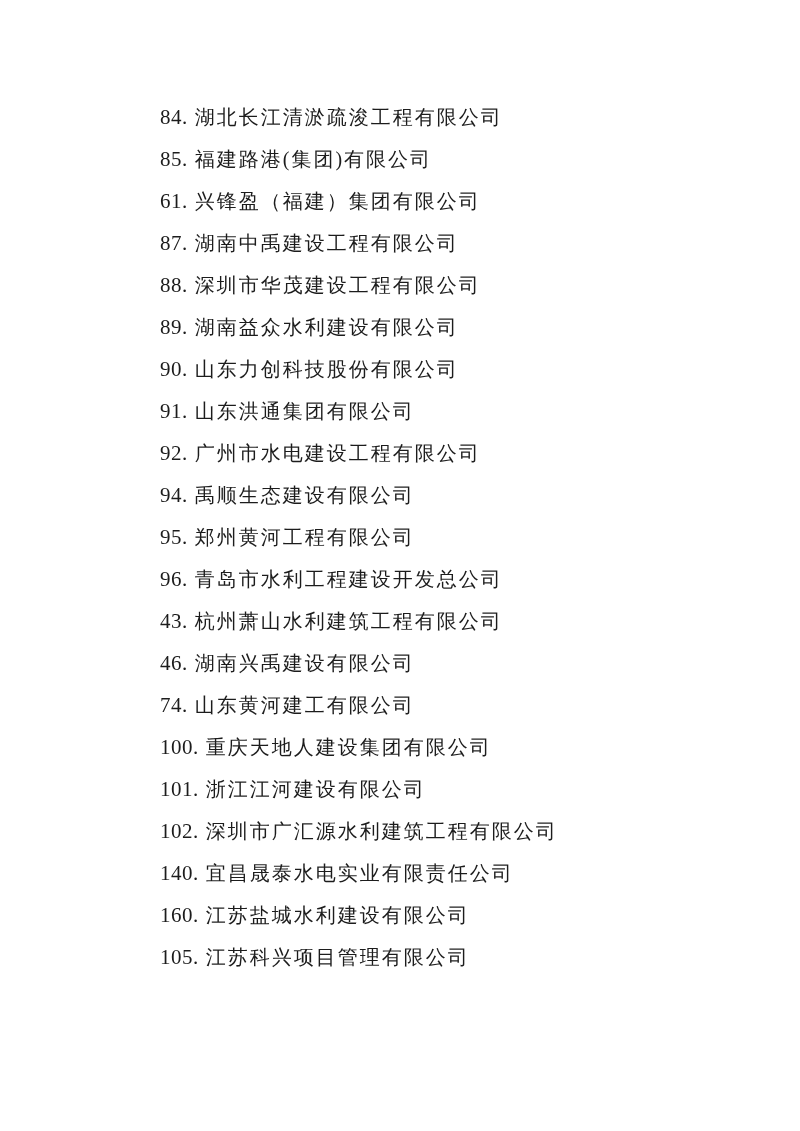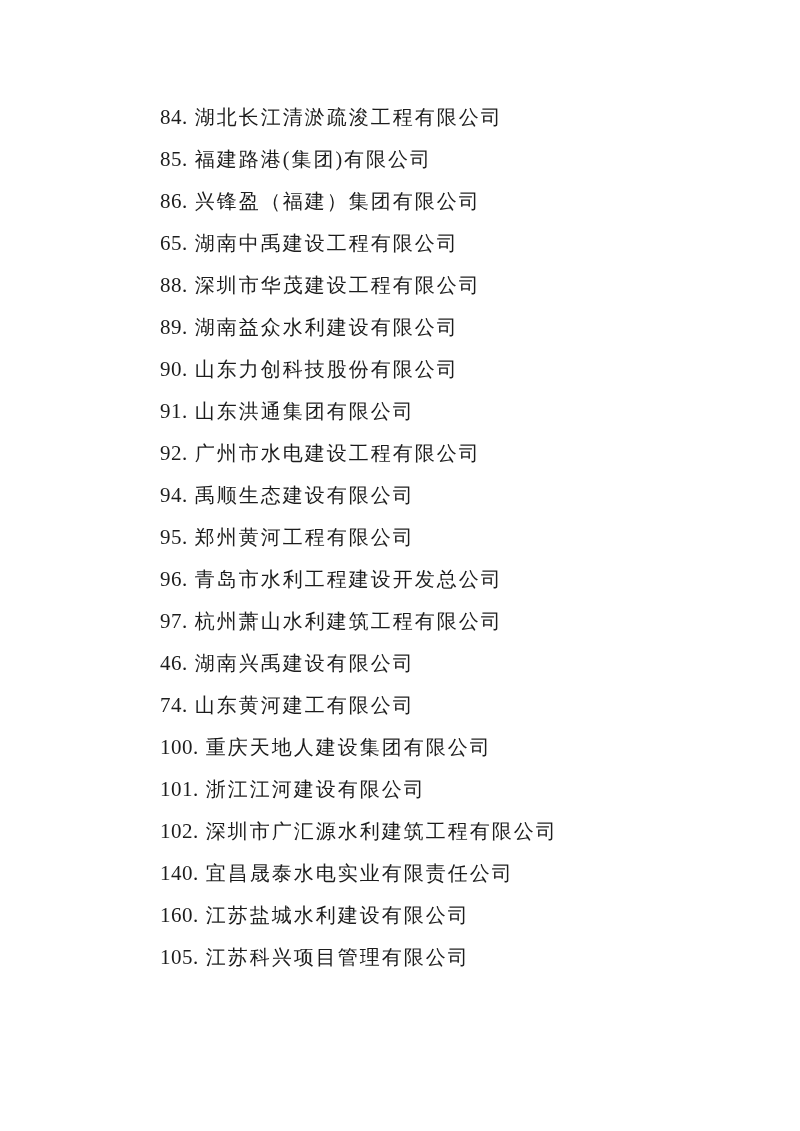--- a/index.html
+++ b/index.html
@@ -48,31 +48,31 @@
     color: #1c1c1c;
   }
 </style>
 </head>
 <body>
 
 <div class="page">
   <div class="company-list">
       <div class="list-item"><span class="item-number">84.</span><span class="item-name">湖北长江清淤疏浚工程有限公司</span></div>
       <div class="list-item"><span class="item-number">85.</span><span class="item-name">福建路港(集团)有限公司</span></div>
-      <div class="list-item"><span class="item-number">86.</span><span class="item-name">兴锋盈（福建）集团有限公司</span></div>
-      <div class="list-item"><span class="item-number">65.</span><span class="item-name">湖南中禹建设工程有限公司</span></div>
+      <div class="list-item"><span class="item-number">61.</span><span class="item-name">兴锋盈（福建）集团有限公司</span></div>
+      <div class="list-item"><span class="item-number">87.</span><span class="item-name">湖南中禹建设工程有限公司</span></div>
       <div class="list-item"><span class="item-number">88.</span><span class="item-name">深圳市华茂建设工程有限公司</span></div>
       <div class="list-item"><span class="item-number">89.</span><span class="item-name">湖南益众水利建设有限公司</span></div>
       <div class="list-item"><span class="item-number">90.</span><span class="item-name">山东力创科技股份有限公司</span></div>
       <div class="list-item"><span class="item-number">91.</span><span class="item-name">山东洪通集团有限公司</span></div>
       <div class="list-item"><span class="item-number">92.</span><span class="item-name">广州市水电建设工程有限公司</span></div>
       <div class="list-item"><span class="item-number">94.</span><span class="item-name">禹顺生态建设有限公司</span></div>
       <div class="list-item"><span class="item-number">95.</span><span class="item-name">郑州黄河工程有限公司</span></div>
       <div class="list-item"><span class="item-number">96.</span><span class="item-name">青岛市水利工程建设开发总公司</span></div>
-      <div class="list-item"><span class="item-number">97.</span><span class="item-name">杭州萧山水利建筑工程有限公司</span></div>
+      <div class="list-item"><span class="item-number">43.</span><span class="item-name">杭州萧山水利建筑工程有限公司</span></div>
       <div class="list-item"><span class="item-number">46.</span><span class="item-name">湖南兴禹建设有限公司</span></div>
       <div class="list-item"><span class="item-number">74.</span><span class="item-name">山东黄河建工有限公司</span></div>
       <div class="list-item"><span class="item-number">100.</span><span class="item-name">重庆天地人建设集团有限公司</span></div>
       <div class="list-item"><span class="item-number">101.</span><span class="item-name">浙江江河建设有限公司</span></div>
       <div class="list-item"><span class="item-number">102.</span><span class="item-name">深圳市广汇源水利建筑工程有限公司</span></div>
       <div class="list-item"><span class="item-number">140.</span><span class="item-name">宜昌晟泰水电实业有限责任公司</span></div>
       <div class="list-item"><span class="item-number">160.</span><span class="item-name">江苏盐城水利建设有限公司</span></div>
       <div class="list-item"><span class="item-number">105.</span><span class="item-name">江苏科兴项目管理有限公司</span></div>
     </div>
 </div>

